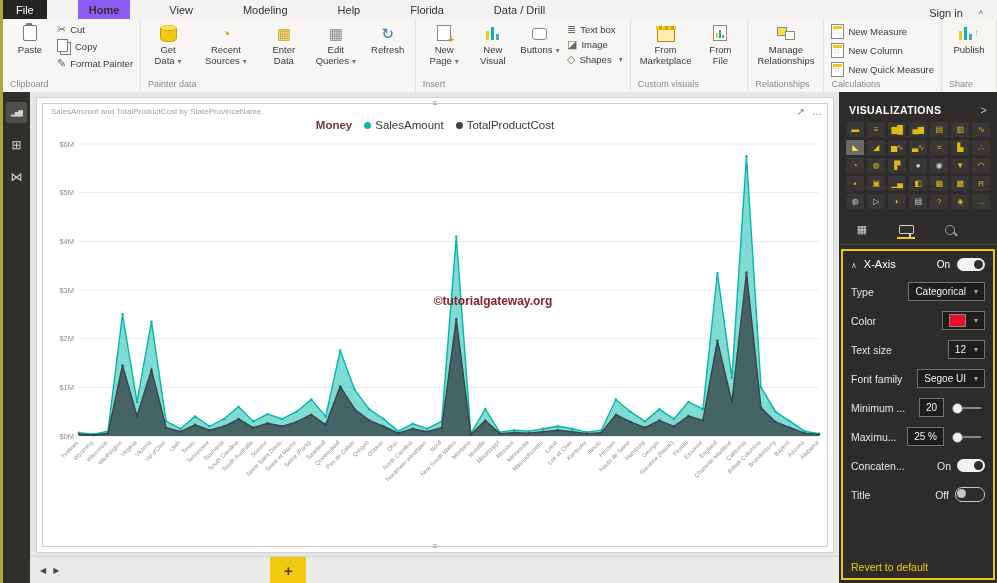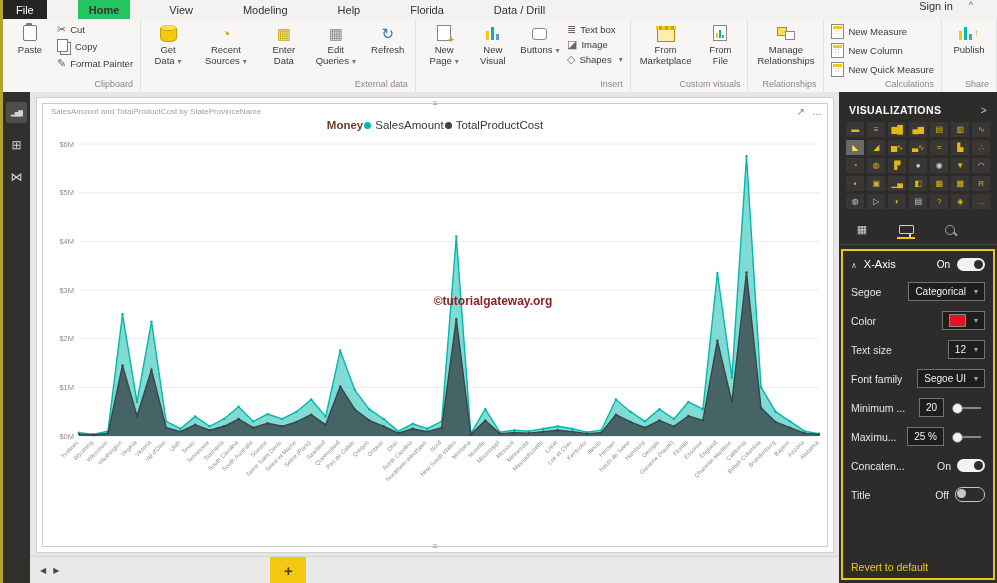--- a/index.html
+++ b/index.html
@@ -5,30 +5,30 @@
   html,body{margin:0;padding:0;background:#888;}
   .app{position:relative;width:997px;height:583px;overflow:hidden;background:#e6e6e6;
        font-family:"Liberation Sans",sans-serif;color:#323130;}
   .edge{position:absolute;left:0;top:0;width:3px;height:100%;background:#b3a62e;z-index:9;}
 
   
   .titlebar{position:absolute;top:0;left:3px;right:0;height:19px;background:#f3f2f1;
             display:flex;align-items:stretch;font-size:11px;border-bottom:1px solid #e3e1de;gap:28px;}
   .file-tab{background:#252423;color:#fff;display:flex;align-items:center;padding:0 13px;margin-right:3px;}
   .ttab{display:flex;align-items:center;padding:0 11px;color:#323130;}
-  .ttab.active{background:#22c55e;font-weight:bold;}
-  .tright{margin-left:auto;display:flex;align-items:flex-start;gap:16px;padding-right:24px;color:#323130;}
+  .ttab.active{background:#8b5cf6;font-weight:bold;}
+  .tright{margin-left:auto;display:flex;align-items:flex-end;gap:16px;padding-right:14px;color:#323130;}
   .caret-up{color:#605e5c;font-size:9px;}
 
   
   .ribbon{position:absolute;top:19px;left:3px;right:0;height:73px;background:#f7f6f4;
           display:flex;border-bottom:1px solid #d5d3d0;}
   .rgroup{display:flex;flex-direction:column;border-right:1px solid #e4e2df;padding:1px 5px 0;}
   .ritems{flex:1;display:flex;align-items:flex-start;gap:3px;}
-  .rlabel{font-size:9px;color:#8a8886;text-align:right;padding:1px 2px 3px;white-space:nowrap;}
+  .rlabel{font-size:9px;color:#8a8886;text-align:left;padding:1px 2px 3px;white-space:nowrap;}
   .bigbtn{display:flex;flex-direction:column;align-items:center;font-size:9.5px;color:#3b3a39;
           padding:3px 4px 0;min-width:36px;max-width:62px;text-align:center;line-height:1.12;border-radius:2px;}
   .bicon{height:20px;display:flex;align-items:center;justify-content:center;margin-bottom:2px;}
   .smallstack{display:flex;flex-direction:column;justify-content:flex-start;gap:4px;padding:4px 2px 0;}
   .smallbtn{display:flex;align-items:center;gap:4px;font-size:9.5px;color:#3b3a39;white-space:nowrap;}
   .dd::after{content:"▾";color:#7a7875;font-size:8px;margin-left:3px;}
   .sg{font-size:11px;line-height:11px;color:#69675f;}
   .sgy{color:#c9a50b;}
 
   
@@ -71,21 +71,21 @@
   
   .canvas{position:absolute;left:30px;top:92px;right:158px;bottom:0;background:#e6e6e6;}
   .report-page{position:absolute;left:6px;top:5px;right:5px;bottom:30px;background:#fff;border:1px solid #d2d0cd;}
   .visual{position:absolute;inset:5px;border:1px solid #cfcdca;}
   .grip{position:absolute;left:50%;transform:translateX(-50%);color:#9c9a97;font-size:9px;line-height:7px;}
   .grip::before{content:'≡';}
   .grip.top{top:-4px;}
   .grip.bottom{bottom:-4px;}
   .visual-actions{position:absolute;top:2px;right:5px;display:flex;gap:7px;color:#7a7877;font-size:10px;z-index:3;}
   .vtitle{position:absolute;top:3px;left:8px;font-size:8px;color:#9aa2a8;}
-  .legend{position:absolute;top:15px;left:0;right:0;display:flex;justify-content:center;gap:1px;align-items:center;font-size:11.5px;}
+  .legend{position:absolute;top:15px;left:0;right:0;display:flex;justify-content:center;gap:12px;align-items:center;font-size:11.5px;}
   .legend-title{color:#6d3b2f;font-weight:bold;}
   .legend-item{display:flex;align-items:center;gap:4px;color:#2f3a3d;}
   .ldot{width:7px;height:7px;border-radius:50%;display:inline-block;}
   .visual svg{position:absolute;left:0;top:32px;}
 
   
   .pagebar{position:absolute;left:0;right:0;bottom:0;height:26px;background:#ebe9e7;border-top:1px solid #d8d6d3;display:flex;align-items:stretch;}
   .pnav{display:flex;align-items:center;gap:7px;padding:0 10px;color:#4a4845;font-size:8px;}
   .ptab-page{display:flex;align-items:center;padding:0 15px;font-size:10px;color:#5a5855;background:#d7d5d2;margin-right:1px;white-space:nowrap;margin-top:39px;}
   .ptab-page.active{background:#fff;color:#252423;}
@@ -205,21 +205,21 @@
             </span>
           <span class="lbl dd">Edit Queries</span>
         </div>
         <div class="bigbtn">
           <span class="bicon">
               <span class="sg" style="font-size:15px;color:#3b78b5">↻</span>
             </span>
           <span class="lbl">Refresh</span>
         </div>
       </div>
-      <div class="rlabel">External data</div>
+      <div class="rlabel">Painter data</div>
     </div>
 
     <div class="rgroup">
       <div class="ritems">
         <div class="bigbtn">
           <span class="bicon">
               <span class="ic ic-page plus"></span>
             </span>
           <span class="lbl dd">New Page</span>
         </div>
@@ -608,21 +608,21 @@
     <div class="xsection">
       <div class="fsec-head">
         <span class="fsec-caret"></span>
         <span>X-Axis</span>
         <span class="fsec-right">
           <span>On</span>
           <span class="tg on"></span>
         </span>
       </div>
       <div class="frow">
-        <span>Segoe</span>
+        <span>Type</span>
         <span class="fctrl">
             <span class="fdrop dd">
               <span>Categorical</span>
             </span>
           </span>
       </div>
       <div class="frow">
         <span>Color</span>
         <span class="fctrl">
             <span class="fdrop dd">

